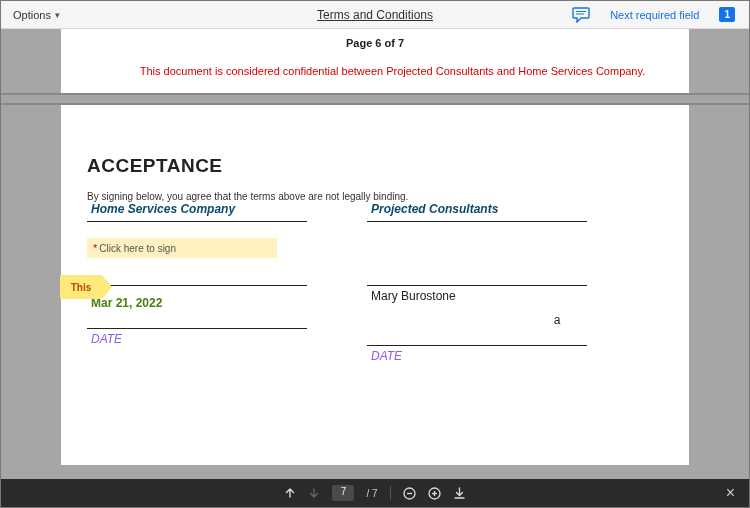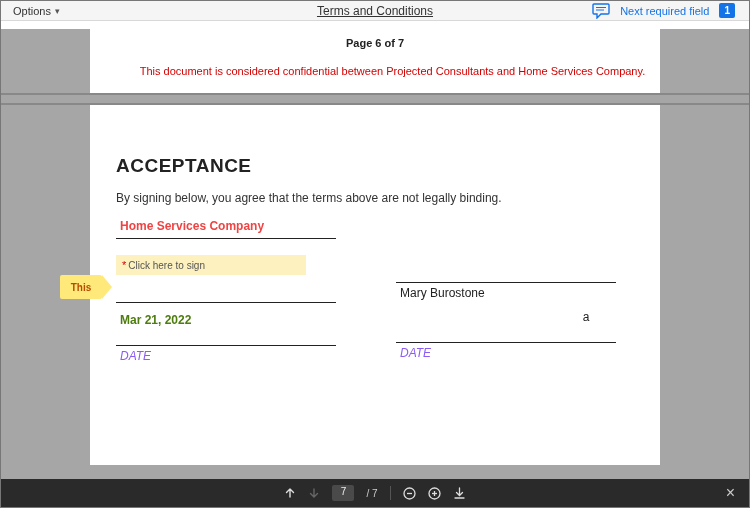--- a/index.html
+++ b/index.html
@@ -6,21 +6,21 @@
   body {
     width: 750px;
     height: 508px;
     font-family: Arial, Helvetica, sans-serif;
     background: #fff;
     position: relative;
     overflow: hidden;
     border: 1px solid #777;
   }
   .header {
-    height: 20px;
+    height: 28px;
     background: #f5f5f5;
     border-bottom: 1px solid #d8d8d8;
     display: flex;
     align-items: center;
     position: relative;
   }
   .options {
     font-size: 11px;
     color: #333;
     padding: 0 12px;
@@ -38,21 +38,21 @@
     left: 50%;
     transform: translateX(-50%);
     font-size: 12px;
     color: #333;
     text-decoration: underline;
   }
   .right-tools {
     margin-left: auto;
     display: flex;
     align-items: center;
-    gap: 10px;
+    gap: 20px;
     padding-right: 14px;
   }
   .comment-icon svg { display: block; }
   .next-link {
     font-size: 11px;
     color: #1473e6;
     cursor: pointer;
   }
   .badge {
     background: #1473e6;
@@ -69,21 +69,21 @@
     top: 28px;
     bottom: 28px;
     left: 0;
     right: 0;
     background: #a6a6a6;
     overflow: hidden;
   }
   .page {
     background: #fff;
     margin: 0 auto;
-    width: 570px;
+    width: 628px;
     position: relative;
   }
   .page-top {
     height: 64px;
     text-align: center;
     padding-top: 8px;
   }
   .page-top .pnum {
     font-size: 11px;
     color: #222;
@@ -106,37 +106,38 @@
     min-height: 360px;
   }
   .acceptance {
     font-size: 19px;
     font-weight: bold;
     letter-spacing: 0.5px;
     color: #222;
     margin-bottom: 14px;
   }
   .agree-text {
-    font-size: 12px;
+    font-size: 10px;
     color: #333;
-    margin-bottom: 14px;
+    margin-bottom: 0;
   }
   .sig-table {
     display: flex;
     gap: 60px;
   }
   .sig-col {
     flex: 0 0 220px;
   }
   .col-header {
     font-size: 12px;
     font-weight: bold;
-    color: #ef4444;
+    color: #0c4a6e;
     border-bottom: 1px solid #222;
     padding: 0 4px 5px 4px;
+    font-style: italic;
   }
   .sign-here {
     background: #fdf2bf;
     height: 20px;
     margin-top: 16px;
     padding-left: 6px;
     display: flex;
     align-items: center;
     font-size: 10px;
     color: #555;
@@ -304,20 +305,21 @@
           </div>
           <div class="underline"></div>
           <div class="date-input-row">
             <div class="date-input">Mar 21, 2022</div>
           </div>
           <div class="date-underline"></div>
           <div class="date-label">DATE</div>
         </div>
 
         <div class="sig-col">
+          <div class="col-header">Projected Consultants</div>
           <div style="height:36px"></div>
           <div class="underline"></div>
           <div class="name-val">Mary Burostone</div>
           <div class="date-input-row">
             <div class="date-input-b">a</div>
           </div>
           <div class="date-underline"></div>
           <div class="date-label">DATE</div>
         </div>
 

